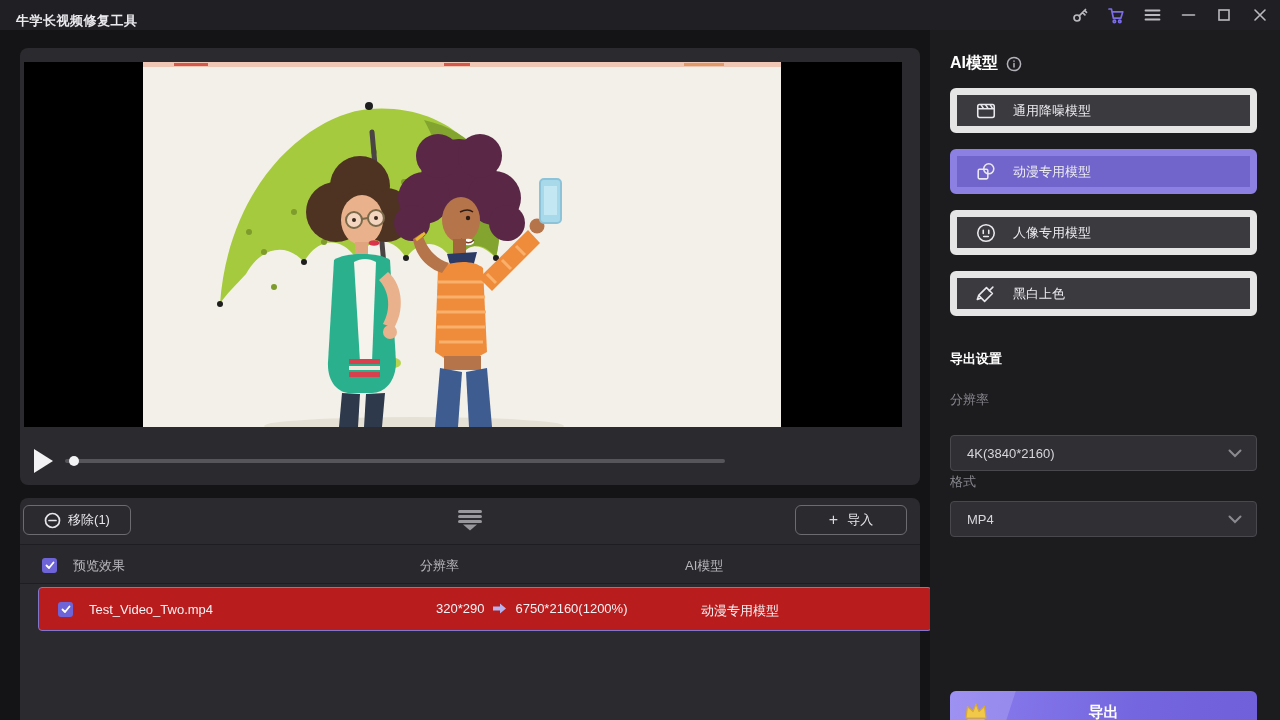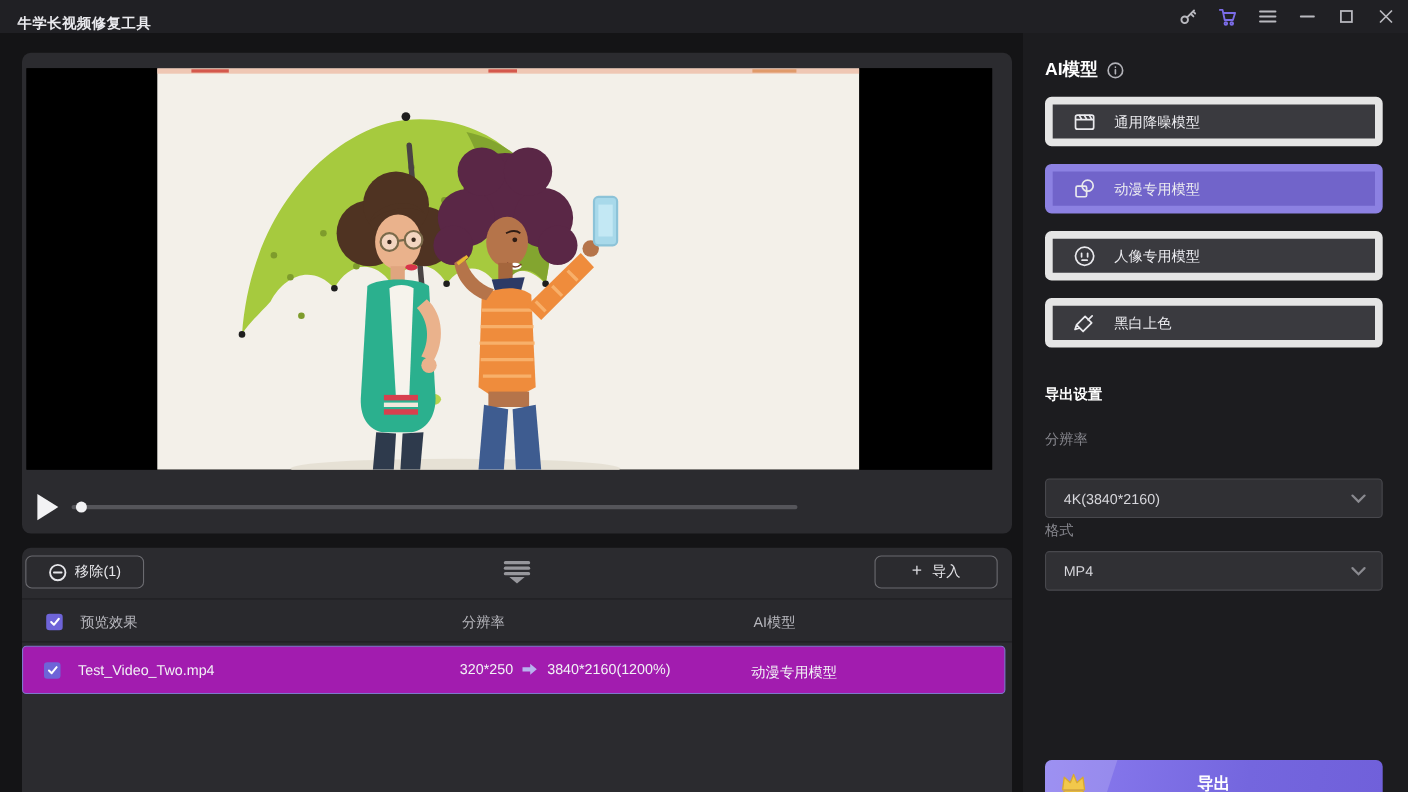--- a/index.html
+++ b/index.html
@@ -39,21 +39,21 @@
   .import-btn .plus { font-size:16px; color:#d9d9de; }
 
   .table-header { position:absolute; left:0; top:46px; width:900px; height:40px; background:#29292d;
                   border-top:1px solid #1e1e22; border-bottom:1px solid #1e1e22; }
   .table-header span { color:#b7b7bd; font-size:13px; position:absolute; top:12px; }
   .col-check { position:absolute; left:22px; top:13px; }
   .col-name  { left:53px; }
   .col-res   { left:400px; }
   .col-model { left:665px; }
 
-  .table-row { position:absolute; left:0; top:89px; width:894px; height:44px; background:#a21caf;
+  .table-row { position:absolute; left:18px; top:89px; width:894px; height:44px; background:#b91c1c;
                border:1px solid #7e77cc; border-radius:4px; cursor:pointer; }
   .table-row .rc-check { position:absolute; left:19px; top:14px; }
   .table-row .rc-name { position:absolute; left:50px; top:14px; color:#f2f2f6; font-size:13px; }
   .table-row .rc-res { position:absolute; left:397px; top:13px; display:flex; align-items:center; gap:8px; color:#f2f2f6; font-size:13px; }
   .table-row .rc-model { position:absolute; left:662px; top:14px; color:#f2f2f6; font-size:13px; }
 
   .checkbox { width:15px; height:15px; border-radius:3px; background:#6e64d8; display:flex; align-items:center; justify-content:center; cursor:pointer; }
 
   
   .sidebar { position:absolute; left:930px; top:30px; width:350px; height:690px; background:#1c1c1f; }
@@ -285,27 +285,27 @@
   </div>
 
   <div class="table-row">
     <div class="rc-check checkbox">
       <svg width="10" height="9" viewBox="0 0 10 9" fill="none" stroke="#ffffff" stroke-width="1.8" stroke-linecap="round" stroke-linejoin="round">
           <path d="M1.5 4.5 L4 7 L8.5 1.5"></path>
         </svg>
     </div>
     <span class="rc-name">Test_Video_Two.mp4</span>
     <span class="rc-res">
-      <span>320*250</span>
+      <span>320*290</span>
       <span style="display:flex;">
         <svg width="15" height="13" viewBox="0 0 15 13" fill="#b8b3ee">
             <path d="M1 4.5 h7 V1.5 L14 6.5 L8 11.5 V8.5 H1 Z"></path>
           </svg>
       </span>
-      <span>3840*2160(1200%)</span>
+      <span>6750*2160(1200%)</span>
     </span>
     <span class="rc-model">动漫专用模型</span>
   </div>
 </div>
 
 <div class="sidebar">
   <div class="sb-title">
     <span class="txt">AI模型</span>
     <span class="info">
       <svg width="16" height="16" viewBox="0 0 16 16" fill="none" stroke="currentColor" stroke-width="1.5" stroke-linecap="round">

